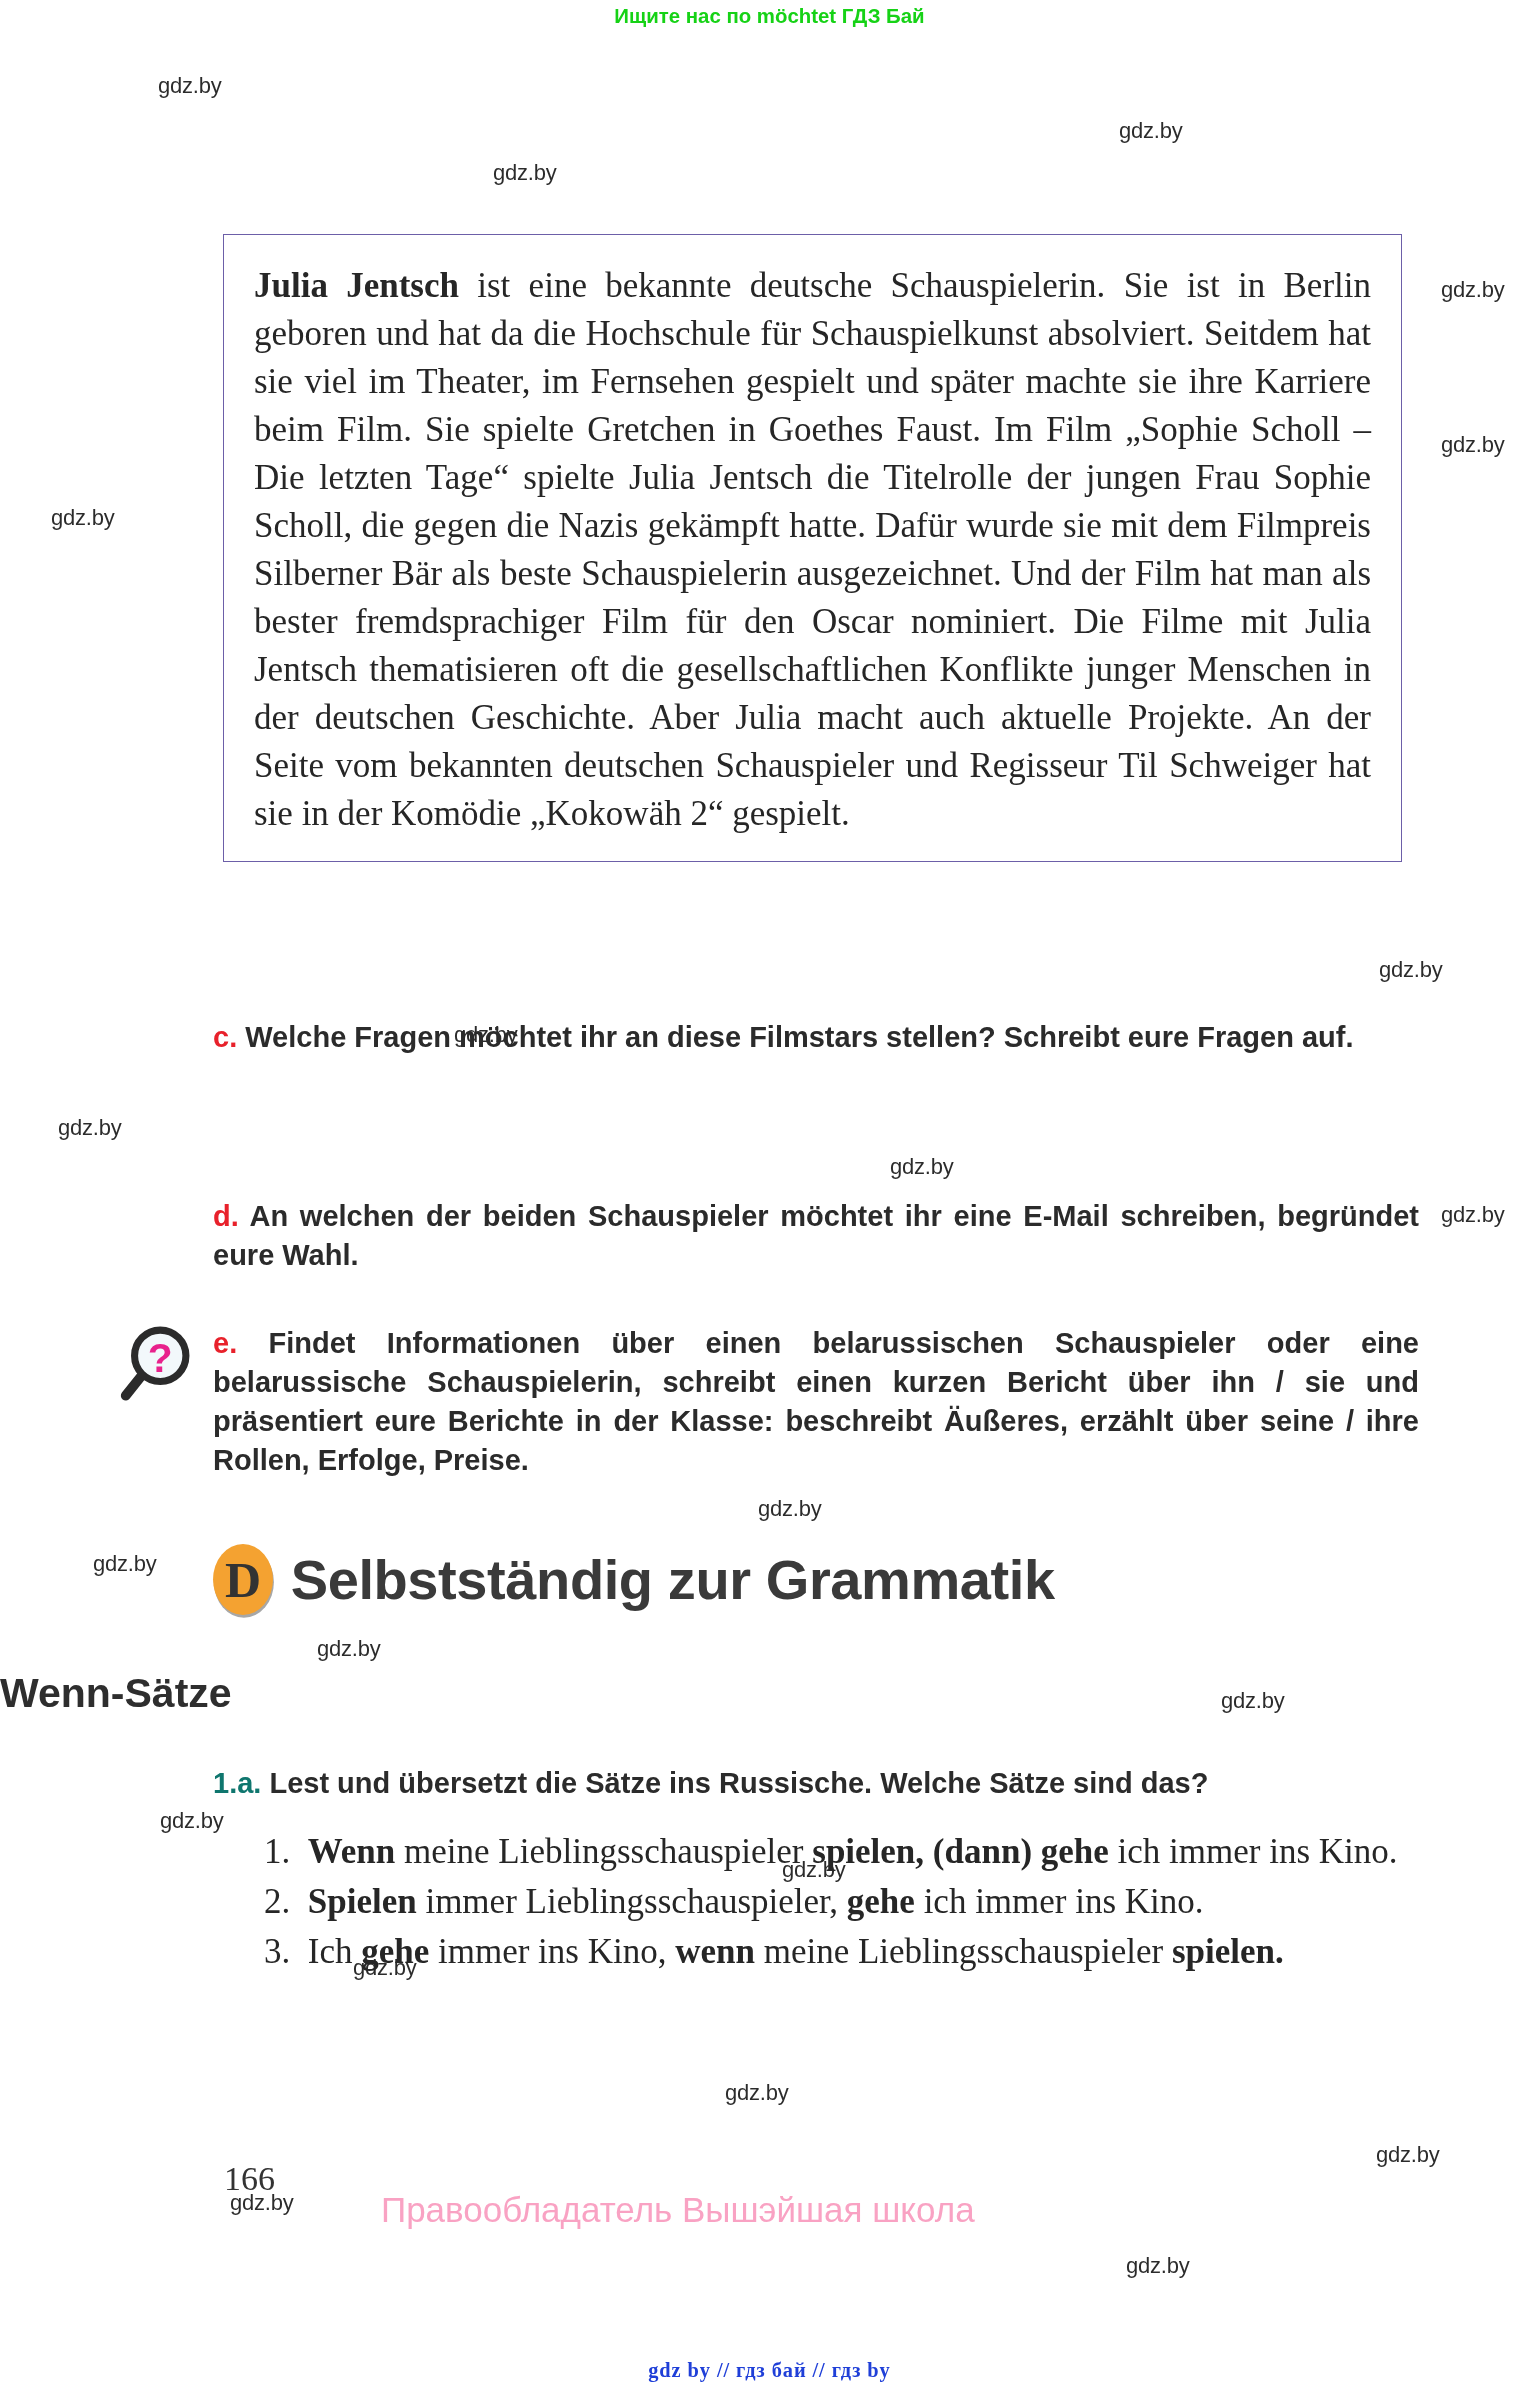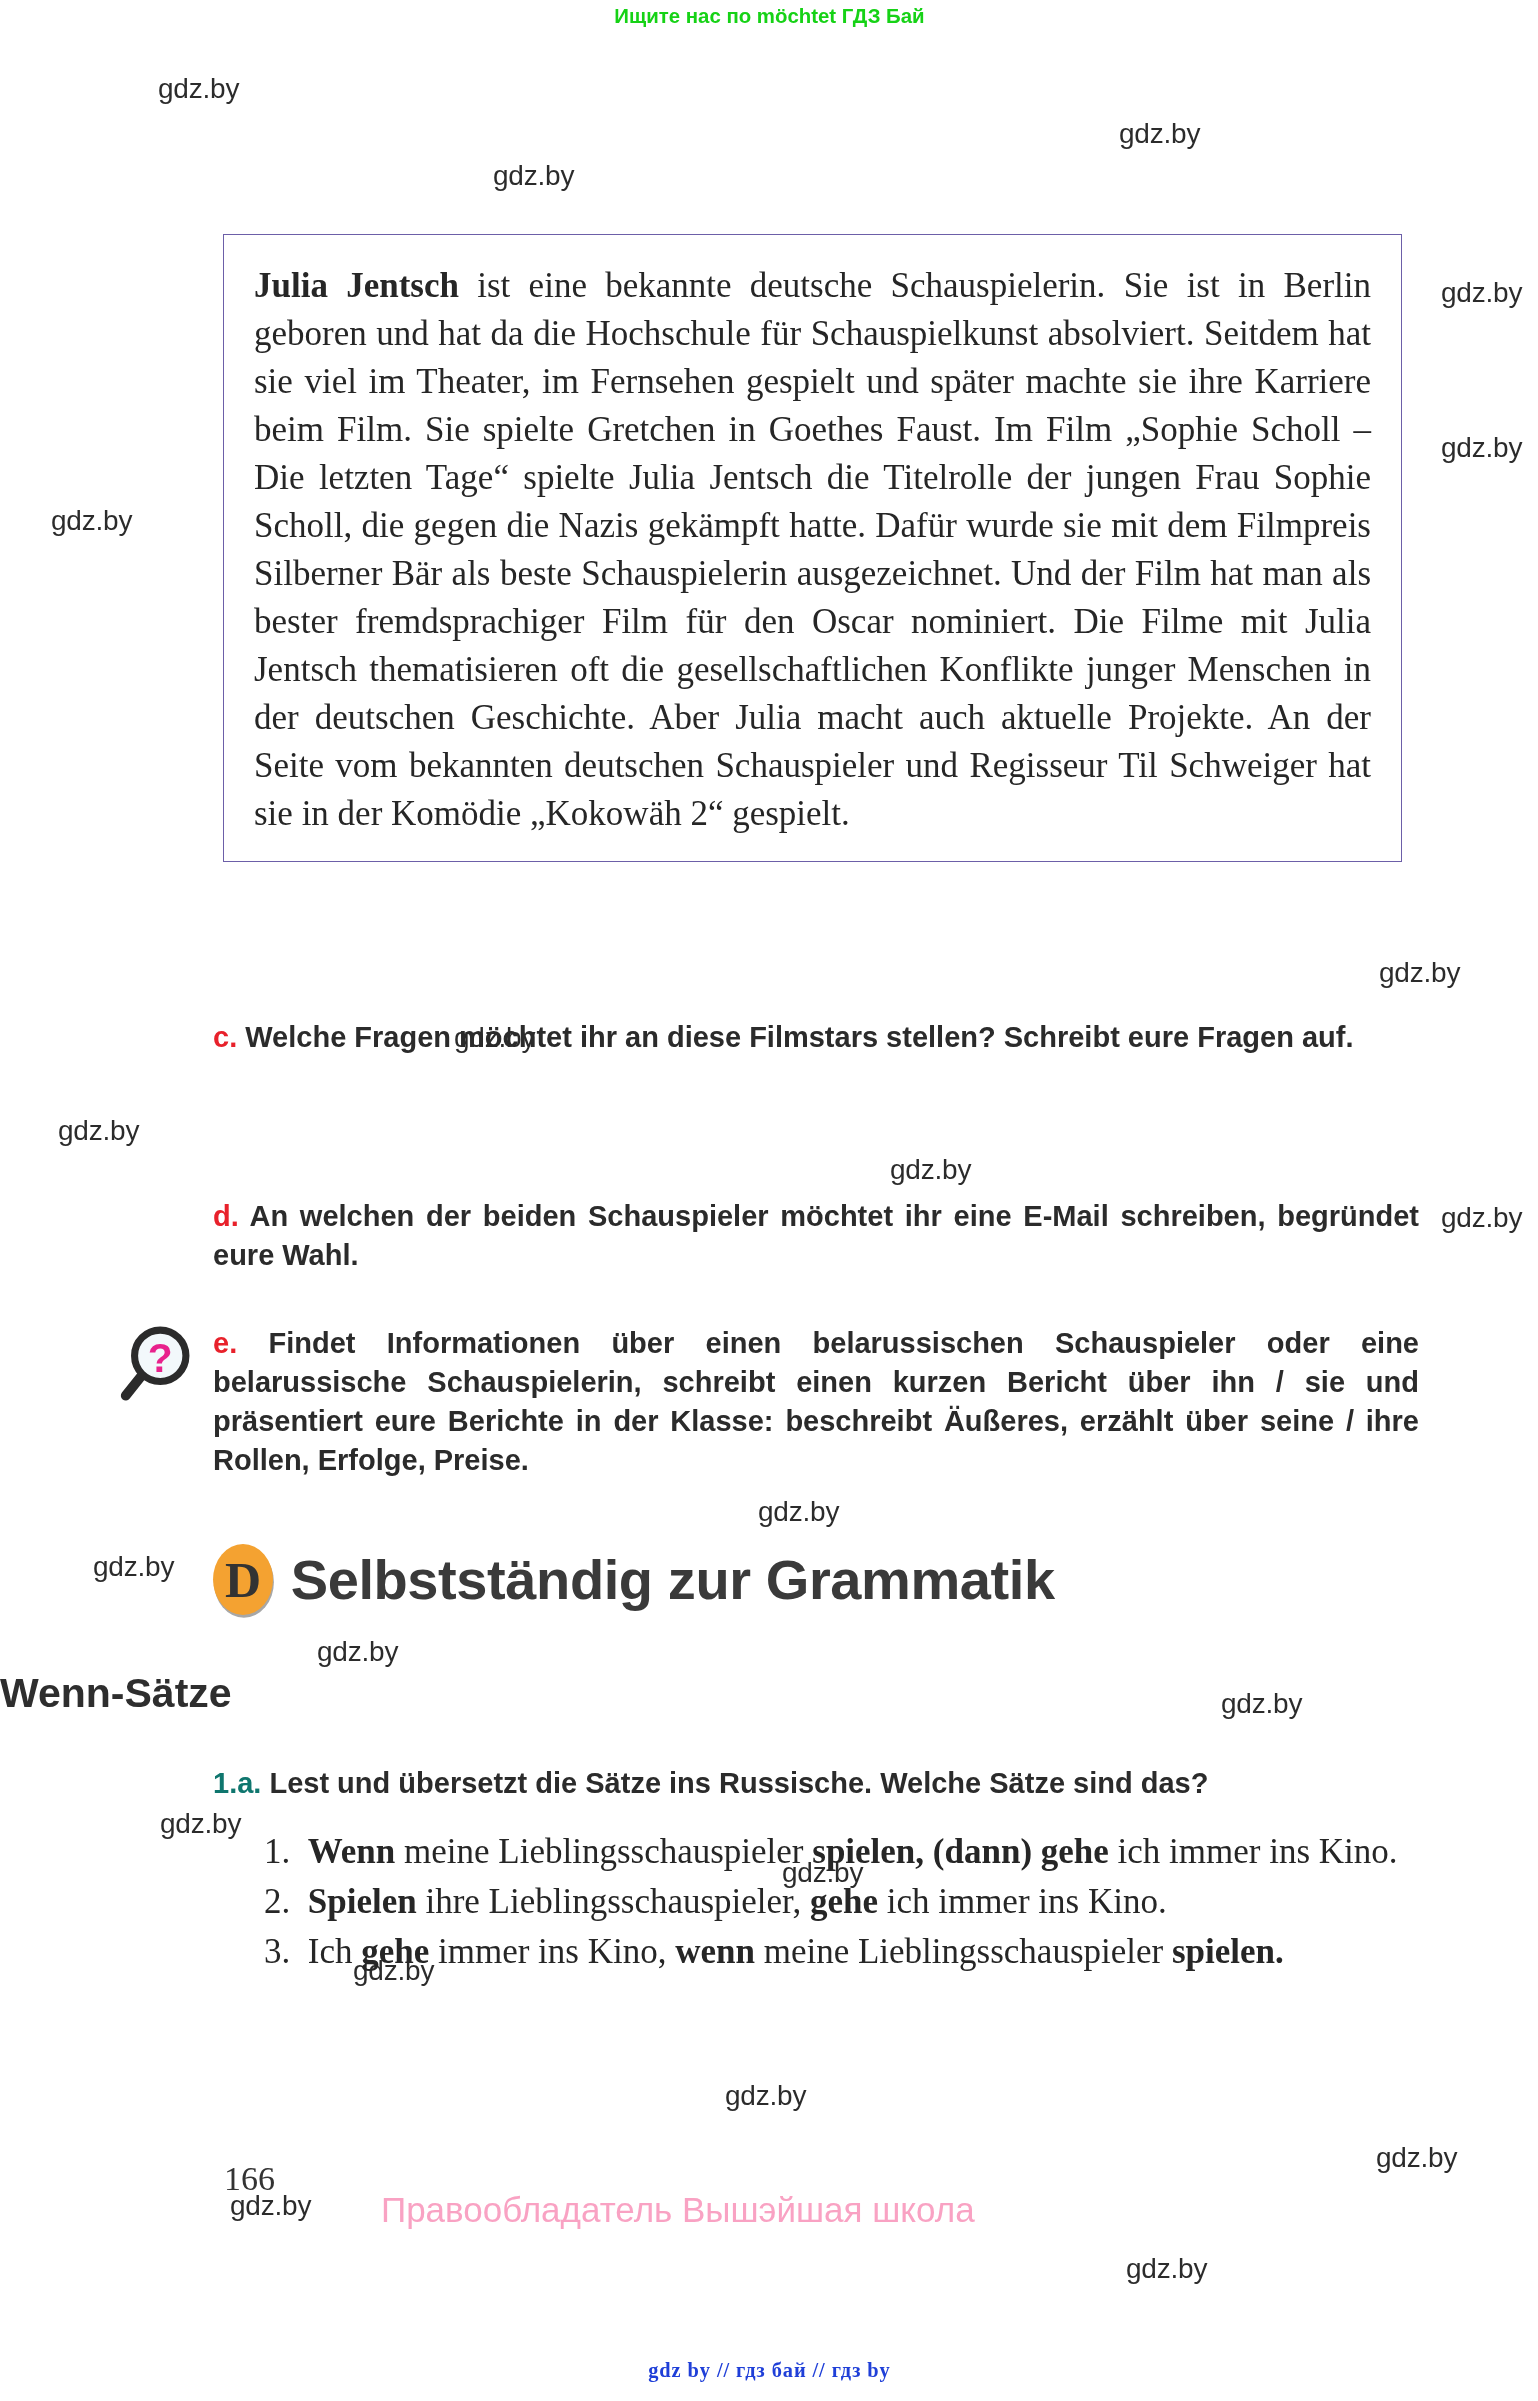--- a/index.html
+++ b/index.html
@@ -14,21 +14,21 @@
     background: #ffffff;
     overflow: hidden;
     font-family: "Liberation Sans", sans-serif;
   }
 
   
   .wm {
     position: absolute;
     color: #1a1a1a;
     font-family: "Liberation Sans", sans-serif;
-    font-size: 28px;
+    font-size: 22px;
     white-space: nowrap;
     opacity: 0.92;
     letter-spacing: -0.2px;
   }
   .banner-top {
     position: absolute;
     top: 5.3px;
     left: 0;
     width: 1539px;
     text-align: center;
@@ -257,21 +257,21 @@
 
   <div class="sub-title">Wenn-Sätze</div>
 
   <div class="ex-head">
     <span class="lbl">1.a.</span>
     <span>Lest und übersetzt die Sätze ins Russische. Welche Sätze sind das?</span>
   </div>
 
   <div class="sentences" id="sentence-list">
       <p><span>1.&nbsp; </span><b>Wenn</b><span> meine Lieblingsschauspieler </span><b>spielen, (dann) gehe</b><span> ich immer ins Kino.</span></p>
-      <p><span>2.&nbsp; </span><b>Spielen</b><span> ihre Lieblingsschauspieler, </span><b>gehe</b><span> ich immer ins Kino.</span></p>
+      <p><span>2.&nbsp; </span><b>Spielen</b><span> immer Lieblingsschauspieler, </span><b>gehe</b><span> ich immer ins Kino.</span></p>
       <p><span>3.&nbsp; </span><span>Ich </span><b>gehe</b><span> immer ins Kino, </span><b>wenn</b><span> meine Lieblingsschau­spieler </span><b>spielen.</b></p>
     </div>
 
   <div class="pagenum">166</div>
 
   <div class="rights">Правообладатель Вышэйшая школа</div>
 
   <div class="banner-bottom">gdz by  //  гдз бай  //  гдз by</div>
 
 </div>

